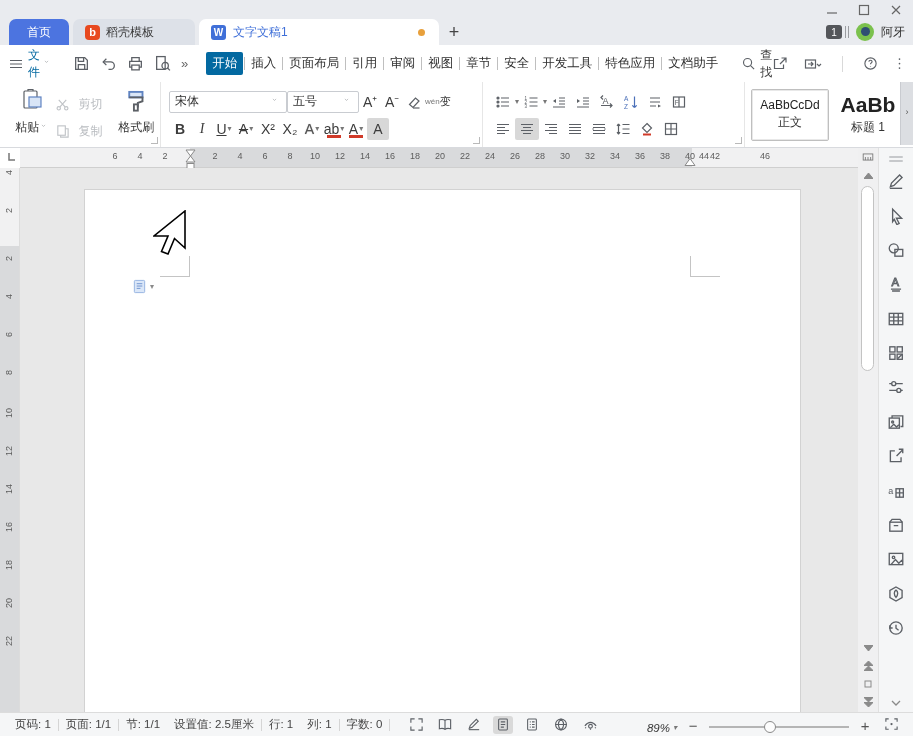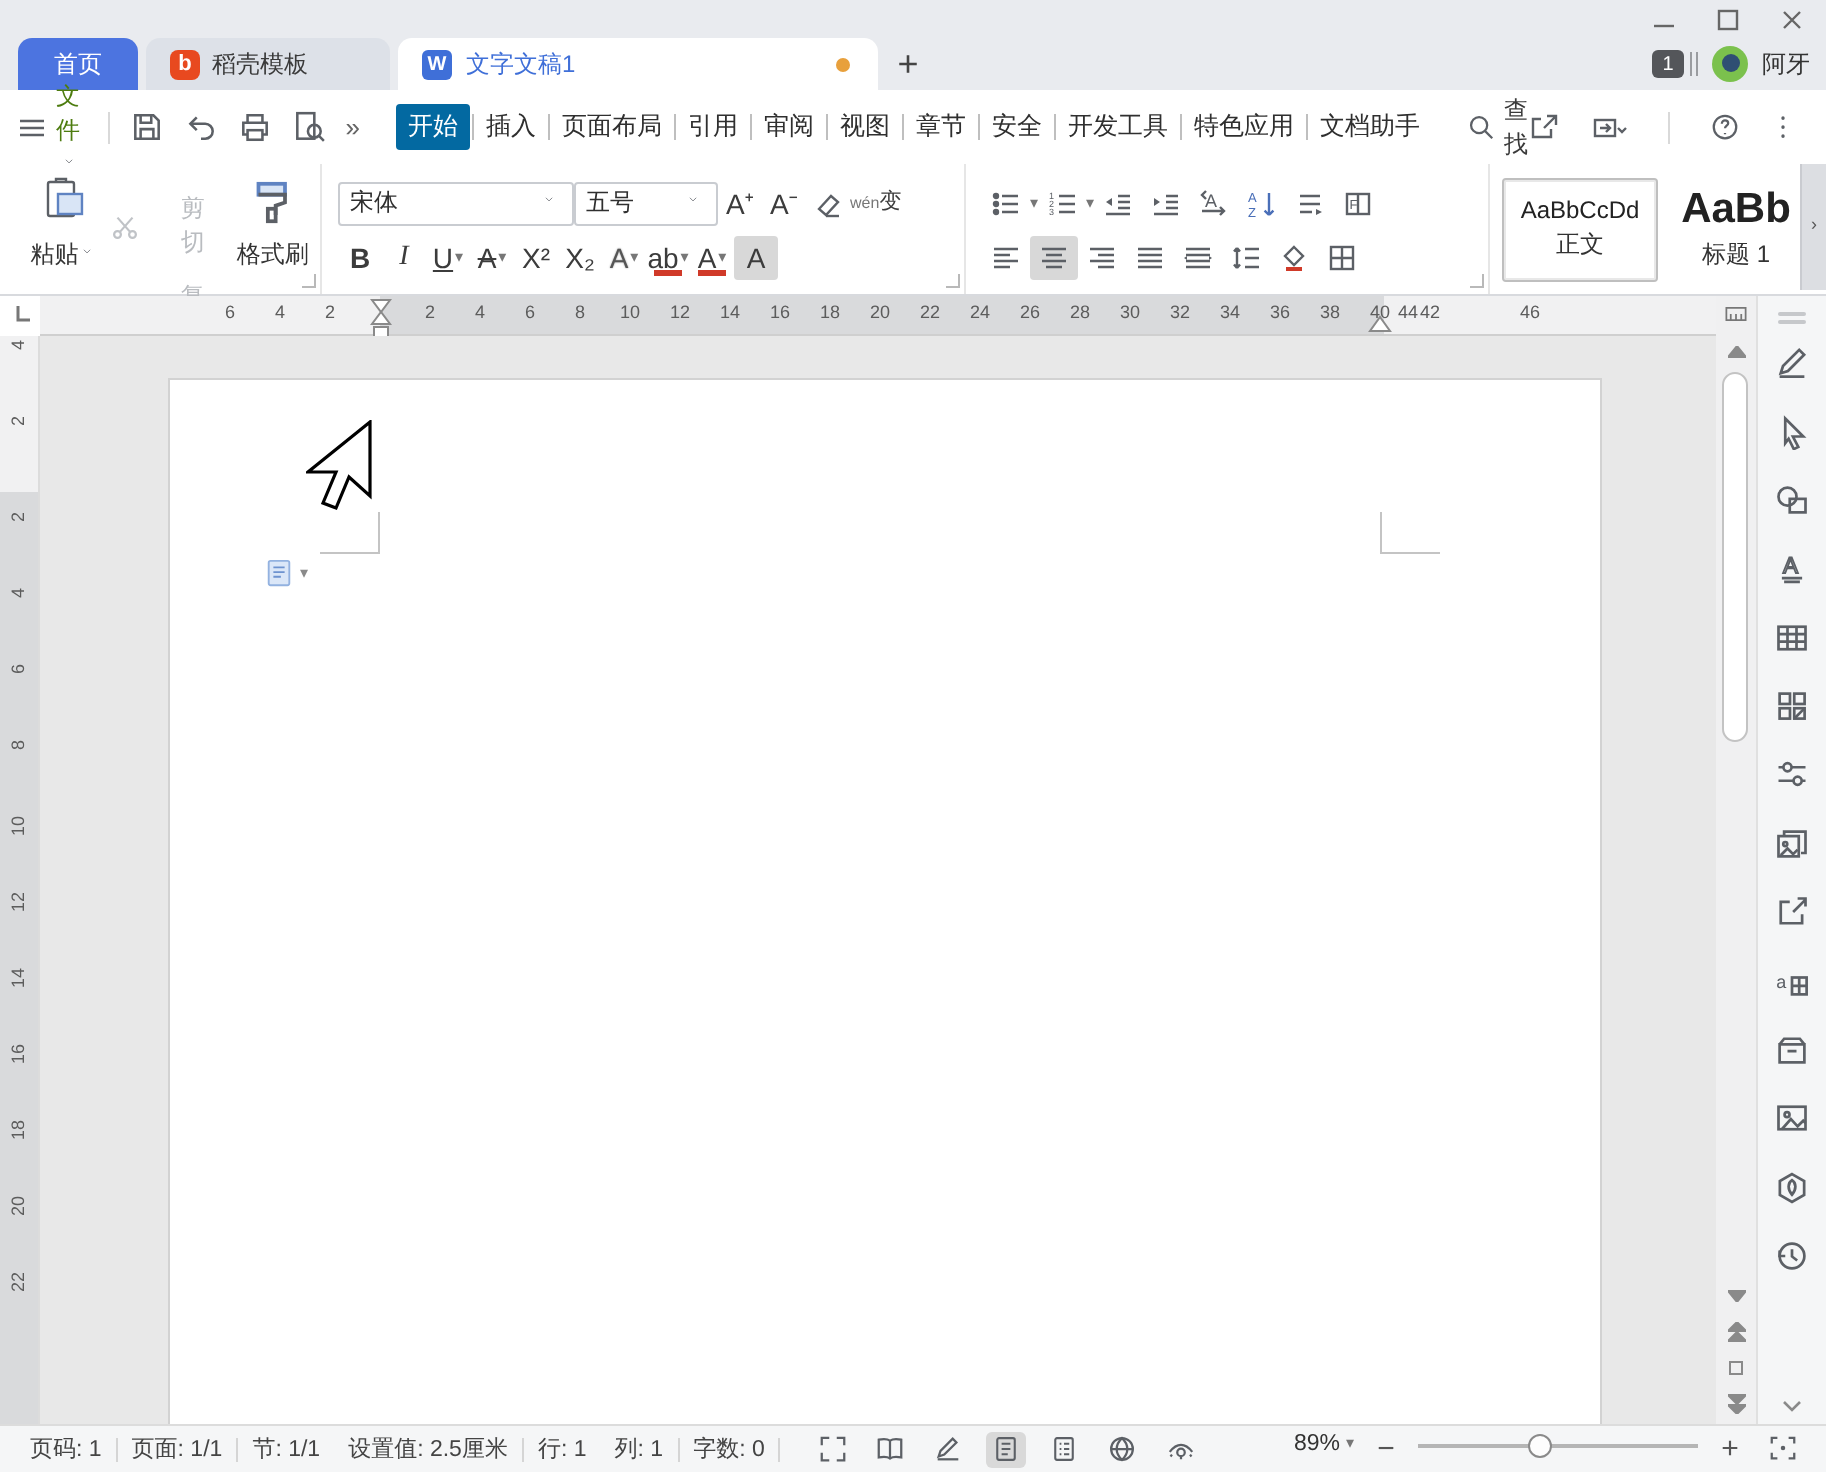--- a/index.html
+++ b/index.html
@@ -24,41 +24,41 @@
   .tab-new { width:30px; height:26px; display:flex; align-items:center; justify-content:center; font-size:18px; color:#444; }
   #user-area { position:absolute; right:8px; bottom:4px; display:flex; align-items:center; gap:7px; }
   #badge { background:#54565a; color:#fff; font-size:10px; border-radius:3px; width:16px; height:14px; display:flex; align-items:center; justify-content:center; }
   #badge-bars { width:4px; height:12px; border-left:1.5px solid #9a9ca0; border-right:1.5px solid #9a9ca0; margin-left:-4px; }
   #avatar { width:18px; height:18px; border-radius:50%; background:#7bc14d; position:relative; overflow:hidden; }
   #avatar::after { content:""; position:absolute; left:4.5px; top:3.5px; width:9px; height:9px; border-radius:50%; background:#2f4f73; }
   #username { color:#333; font-size:12px; }
 
   
   #menubar { position:absolute; left:0; top:45px; width:913px; height:37px; background:#fff; display:flex; align-items:center; padding:0 8px; }
-  .mbtn { display:flex; align-items:center; gap:4px; padding:0 4px; color:#4d7c0f;flex-direction:column; }
+  .mbtn { display:flex; align-items:center; gap:4px; padding:0 4px; color:#0369a1; }
   .vdiv { width:1px; height:16px; background:#d9d9d9; margin:0 6px; }
   #quick-icons { display:flex; gap:10px; align-items:center; margin:0 4px; }
   #menu-tabs { display:flex; align-items:center; margin-left:14px; }
   .mtab { padding:3px 5px; color:#2f2f2f; font-size:12.5px; white-space:nowrap; }
   .mtab.active { background:#0369a1; color:#fff; border-radius:2px; padding:3px 6px; }
   .msep { width:1px; height:13px; background:#bfbfbf; margin:0 1px; }
   #menu-search { display:flex; align-items:center; gap:4px; margin-left:18px; color:#3a3a3a; }
   #menu-right { margin-left:auto; display:flex; align-items:center; gap:14px; padding-right:6px; color:#555; }
 
   
   #ribbon { position:absolute; left:0; top:82px; width:913px; height:66px; background:#fff; border-bottom:1px solid #d8dade; display:flex; }
   .rgroup { position:relative; height:100%; padding-top:6px; }
   .rgroup + .rgroup { border-left:1px solid #e6e6e6; }
   .glaunch { position:absolute; right:2px; bottom:3px; width:7px; height:7px; border-right:1px solid #b9b9b9; border-bottom:1px solid #b9b9b9; }
   
   #grp-clipboard { width:160px; display:flex; padding-left:10px; }
   #paste-btn { width:46px; display:flex; flex-direction:column; align-items:center; }
   #paste-btn .lbl { margin-top:5px; display:flex; align-items:center; gap:2px; font-size:12px; }
   #cutcopy { width:58px; display:flex; flex-direction:column; justify-content:flex-start; gap:10px; padding-top:8px; color:#b9bcc0; }
-  #cutcopy .row { display:flex; align-items:center; gap:20px; font-size:12px; }
+  #cutcopy .row { display:flex; align-items:center; gap:8px; font-size:12px; }
   #cutcopy svg { stroke:#c0c3c7; }
   #fmt-btn { width:48px; display:flex; flex-direction:column; align-items:center; }
   #fmt-btn .lbl { margin-top:5px; font-size:12px; }
   
   #grp-font { width:322px; padding-left:8px; }
   .frow { display:flex; align-items:center; gap:0; height:27px; }
   .combo { border:1px solid #c9ccd1; border-radius:2px; height:22px; display:flex; align-items:center; justify-content:space-between; padding:0 5px; background:#fff; font-size:12px; color:#2f2f2f; }
   #font-name { width:118px; }
   #font-size { width:72px; }
   .tbtn { min-width:22px; height:22px; display:flex; align-items:center; justify-content:center; font-size:14px; color:#3c3c3c; border-radius:2px; position:relative; }
@@ -123,21 +123,21 @@
   #sidebar-icons .sic { width:24px; height:24px; margin:5.2px 0; display:flex; align-items:center; justify-content:center; }
   #sidebar-chevron { position:absolute; bottom:6px; left:0; width:100%; display:flex; justify-content:center; }
 
   
   #statusbar { position:absolute; left:0; top:712px; width:913px; height:24px; background:#f5f6f7; border-top:1px solid #dcdcdc; display:flex; align-items:center; padding:0 8px; font-size:11.5px; color:#444; }
   .sseg { padding:0 7px; white-space:nowrap; }
   .sdiv { width:1px; height:12px; background:#d5d5d5; }
   #view-icons { display:flex; align-items:center; gap:9px; margin-left:16px; }
   .vic { width:20px; height:18px; display:flex; align-items:center; justify-content:center; border-radius:3px; }
   .vic.active { background:#d9d9d9; }
-  #zoom-cluster { margin-left:auto; display:flex; align-items:flex-start; gap:8px; padding-right:4px; }
+  #zoom-cluster { margin-left:auto; display:flex; align-items:flex-end; gap:8px; padding-right:4px;font-style:italic; }
   #zoom-val { display:flex; align-items:center; gap:3px; color:#333; }
   #zoom-val .dd { font-size:8px; color:#777; }
   #zoom-minus,#zoom-plus { font-size:15px; color:#555; width:16px; text-align:center; }
   #zoom-track { position:relative; width:140px; height:14px; }
   #zoom-track::before { content:""; position:absolute; left:0; right:0; top:6.5px; height:1.5px; background:#b5b5b5; }
   #zoom-thumb { position:absolute; left:55px; top:1px; width:12px; height:12px; border-radius:50%; background:#fdfdfd; border:1.3px solid #8a8a8a; }
 </style>
 </head>
 <body>
 

